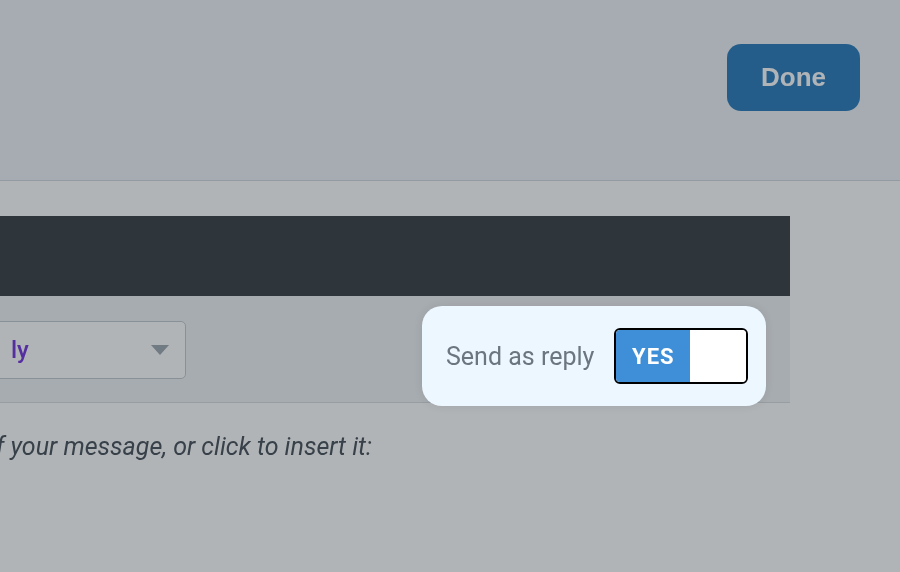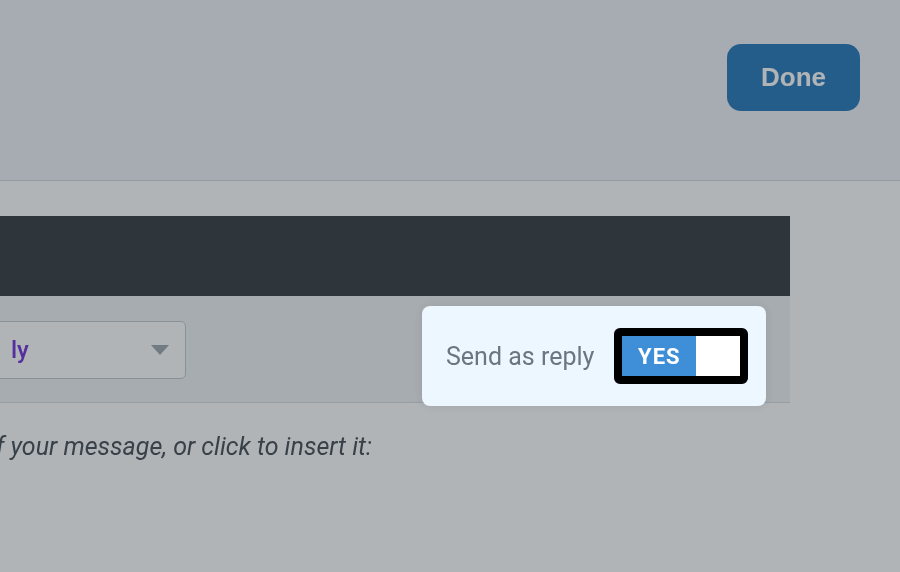--- a/index.html
+++ b/index.html
@@ -100,38 +100,38 @@
       font-style: italic;
       font-size: 25px;
     }
 
     
     .callout {
       position: absolute;
       top: 306px;
       left: 422px;
       background: #edf7ff;
-      border-radius: 8px;
+      border-radius: 20px;
       box-shadow: 0 0 10px rgba(0,0,0,0.08);
       padding: 22px 18px 22px 24px;
       display: flex;
       align-items: center;
       gap: 20px;
     }
 
     .callout-label {
       font-size: 25px;
       color: #6b7680;
     }
 
     
     .toggle {
       display: flex;
       align-items: center;
-      border: 8px solid #000000;
+      border: 2px solid #000000;
       border-radius: 6px;
       overflow: hidden;
       width: 134px;
       height: 56px;
       cursor: pointer;
       background: #ffffff;
     }
 
     .toggle-yes {
       background: #3e8ed8;

